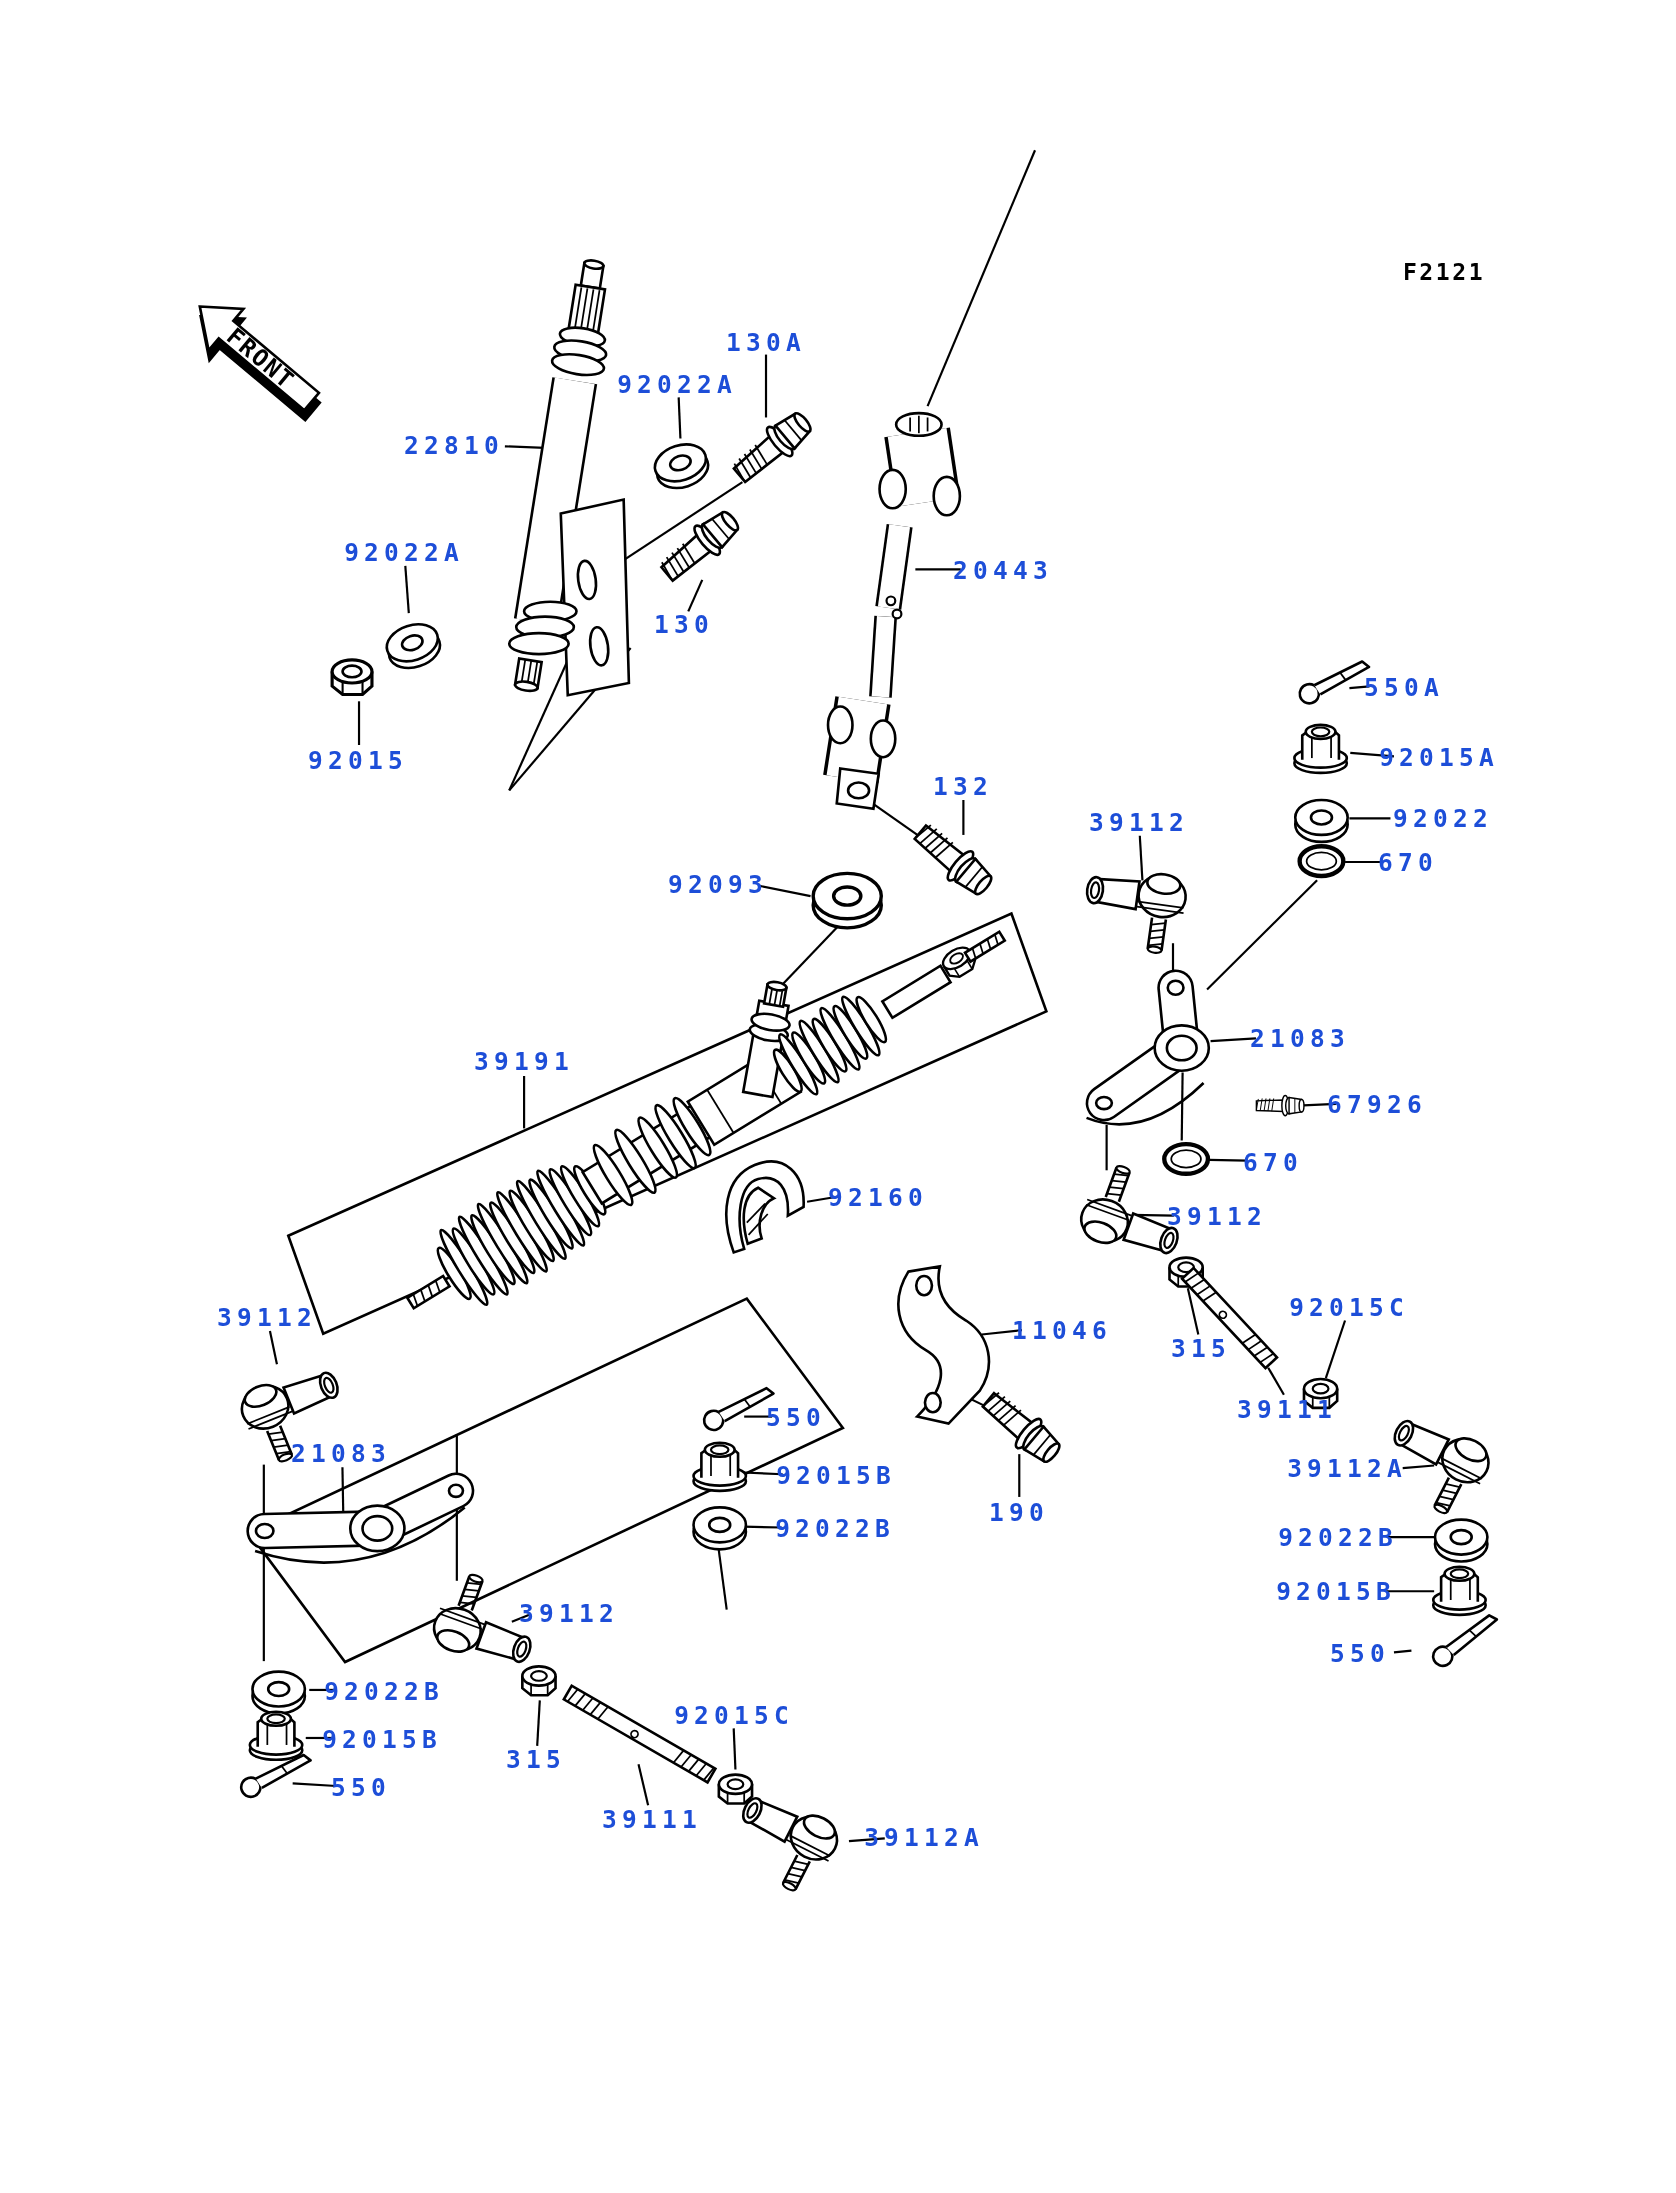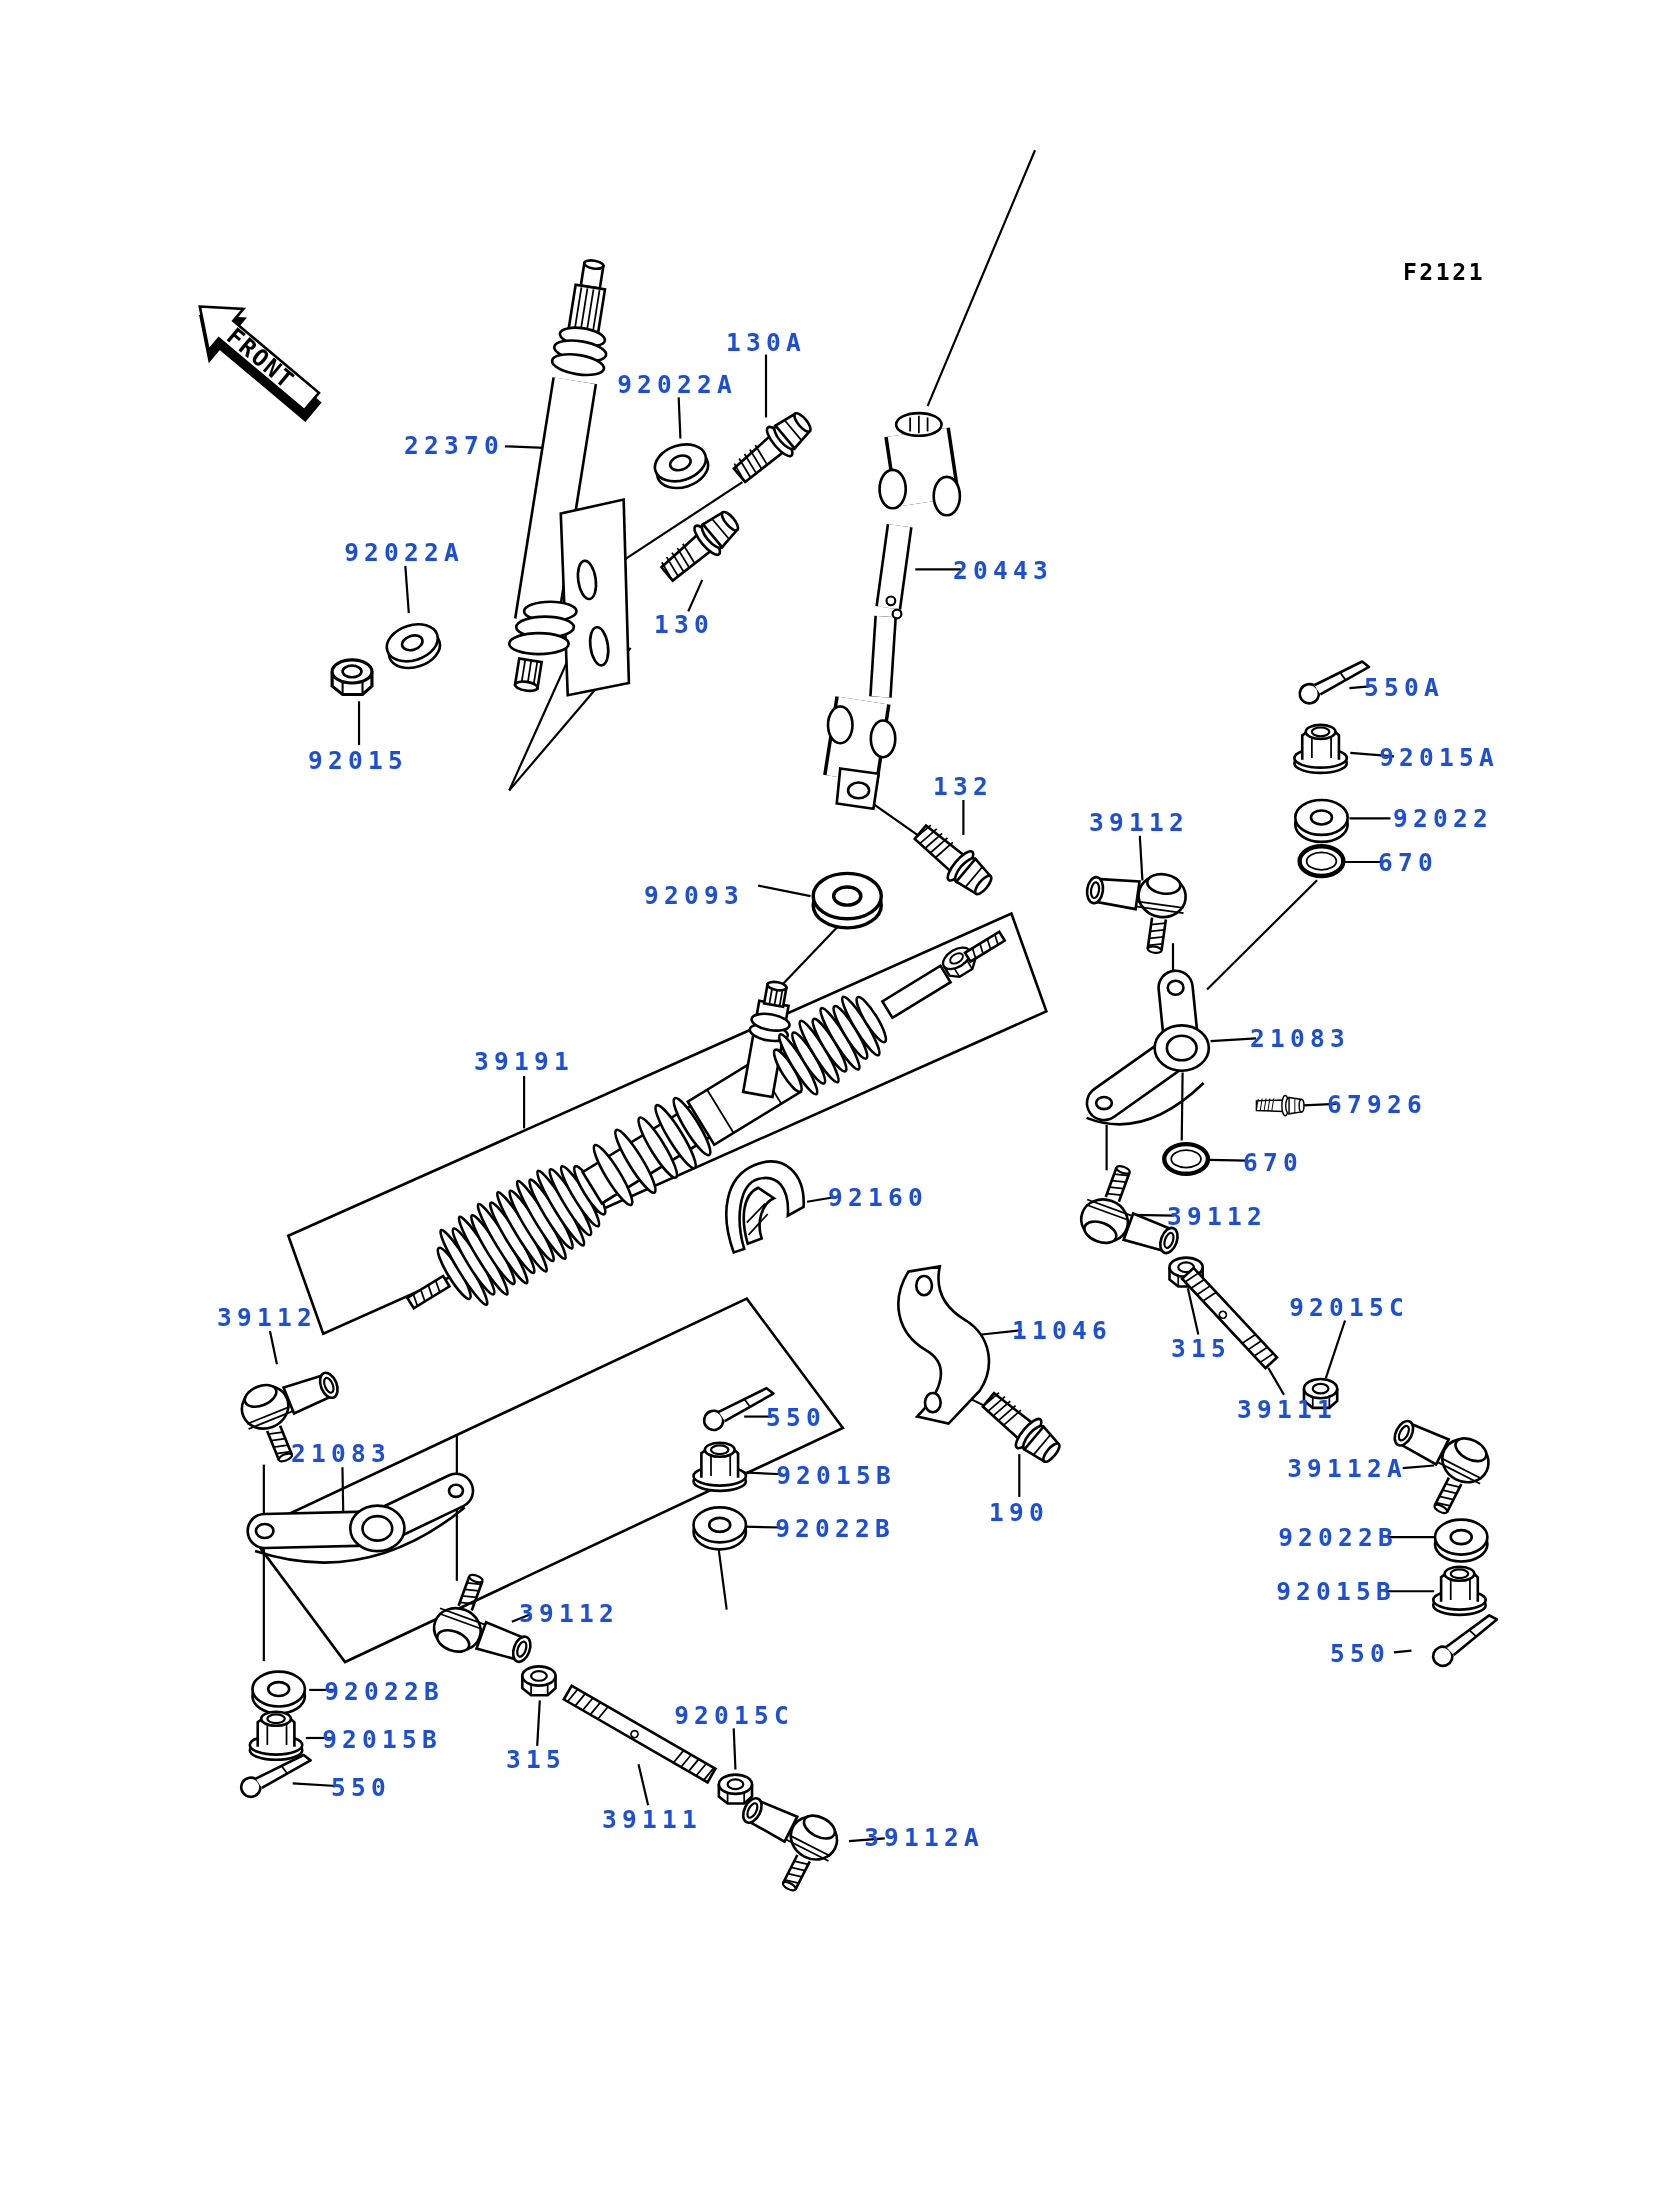--- a/index.html
+++ b/index.html
@@ -408,29 +408,29 @@
     <line x1="148" y1="-9" x2="145" y2="9" stroke="#000" stroke-width="2"></line>
     <line x1="158" y1="-9" x2="155" y2="9" stroke="#000" stroke-width="2"></line>
     <line x1="168" y1="-9" x2="165" y2="9" stroke="#000" stroke-width="2"></line>
     <line x1="178" y1="-9" x2="175" y2="9" stroke="#000" stroke-width="2"></line>
     <line x1="188" y1="-9" x2="185" y2="9" stroke="#000" stroke-width="2"></line>
     <circle cx="90" cy="3" r="4" fill="#fff" stroke="#000" stroke-width="2"></circle>
   </g>
 </svg>
 
 <div id="label-layer">
-      <div class="part-label" style="left: 454px; top: 445px;">22370</div>
+      <div class="part-label" style="left: 454px; top: 445px;">22810</div>
       <div class="part-label" style="left: 766px; top: 342px;">130A</div>
       <div class="part-label" style="left: 677px; top: 384px;">92022A</div>
       <div class="part-label" style="left: 404px; top: 552px;">92022A</div>
       <div class="part-label" style="left: 684px; top: 624px;">130</div>
       <div class="part-label" style="left: 1003px; top: 570px;">20443</div>
       <div class="part-label" style="left: 358px; top: 760px;">92015</div>
       <div class="part-label" style="left: 963px; top: 786px; text-align: center;">132</div>
-      <div class="part-label" style="left: 694px; top: 884px; margin-top: 11px;">92093</div>
+      <div class="part-label" style="left: 718px; top: 884px;">92093</div>
       <div class="part-label" style="left: 1139px; top: 822px;">39112</div>
       <div class="part-label" style="left: 1404px; top: 687px;">550A</div>
       <div class="part-label" style="left: 1439px; top: 757px;">92015A</div>
       <div class="part-label" style="left: 1431px; top: 818px; margin-left: 12px;">92022</div>
       <div class="part-label" style="left: 1408px; top: 862px;">670</div>
       <div class="part-label" style="left: 1300px; top: 1038px;">21083</div>
       <div class="part-label" style="left: 1377px; top: 1104px;">67926</div>
       <div class="part-label" style="left: 1273px; top: 1162px;">670</div>
       <div class="part-label" style="left: 1217px; top: 1216px;">39112</div>
       <div class="part-label" style="left: 524px; top: 1061px;">39191</div>

